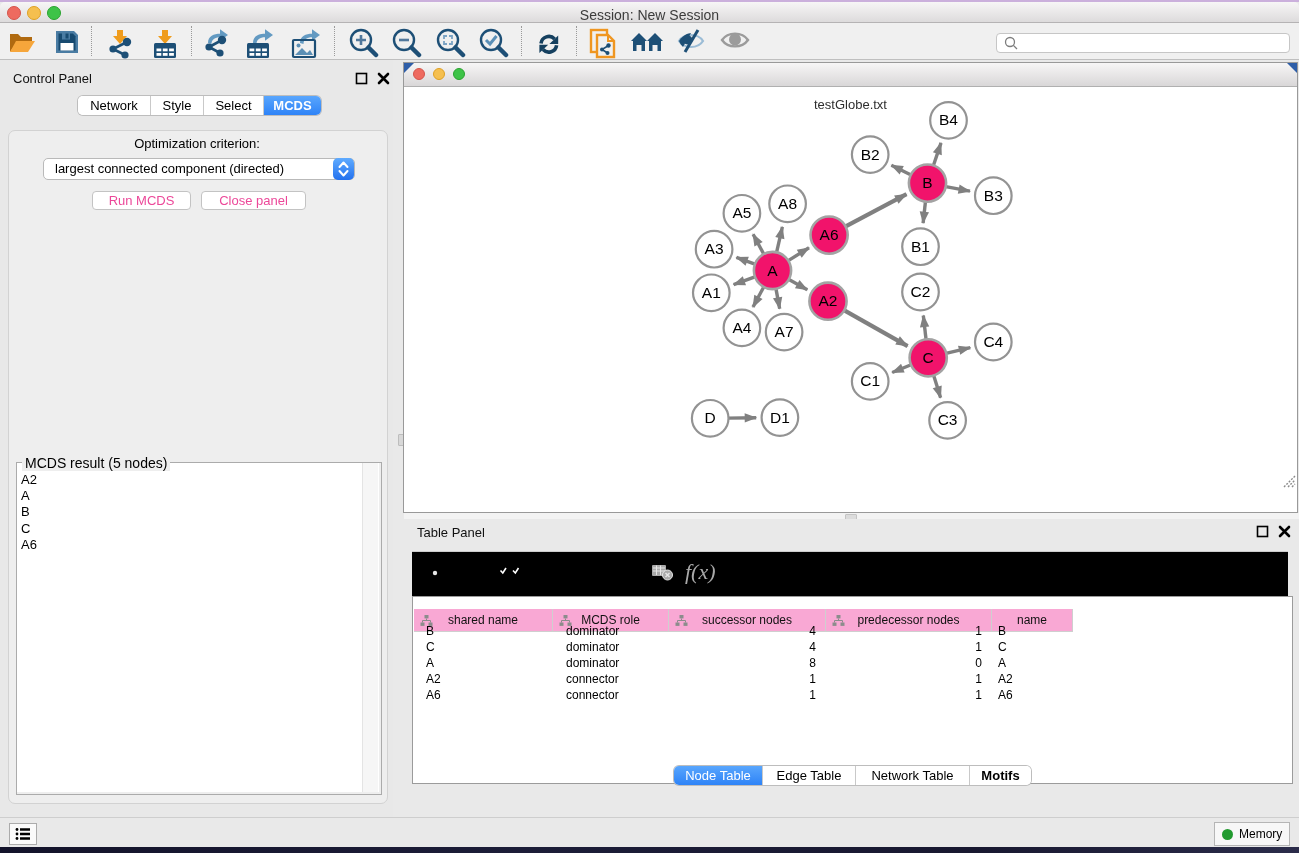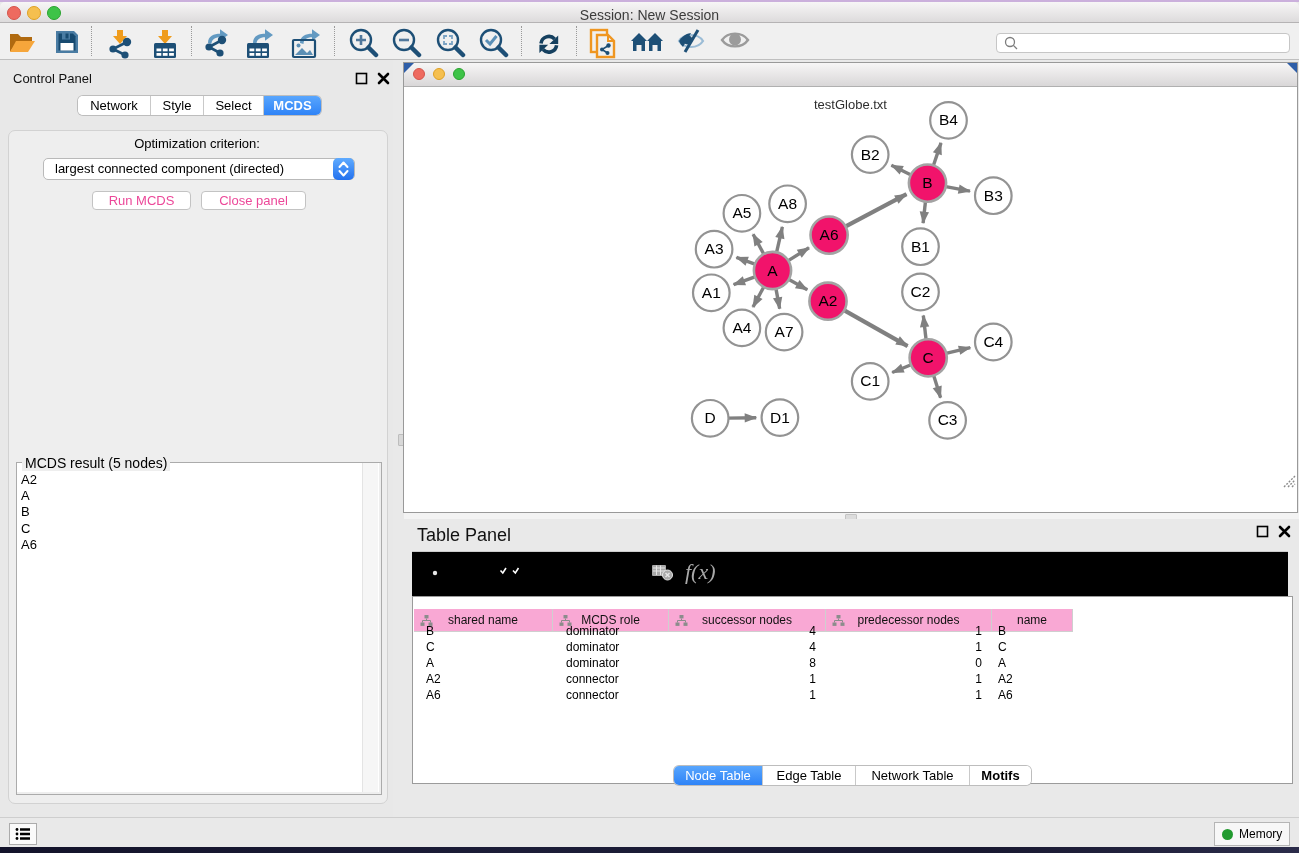--- a/index.html
+++ b/index.html
@@ -56,21 +56,21 @@
  background:linear-gradient(#f7f6f6,#d9d7d8);border-bottom:1px solid #b0b0b0;}
 .gl{width:10px;height:10px;border-radius:50%;top:5px;}
 #gl-r{left:9px;background:#ee6a5f;border:0.5px solid #d5544a;}
 #gl-y{left:29px;background:#f5bf4f;border:0.5px solid #dfa023;}
 #gl-g{left:49px;background:#3ec348;border:0.5px solid #2aa32f;}
 #gtitle-text{left:0;top:4px;width:893px;text-align:center;font-size:13px;color:#2e2e2e;margin-top:30px;}
 #hdiv{left:404px;top:513px;width:895px;height:6px;background:#f3f3f3;}
 #hhandle{left:845px;top:514px;width:10px;height:5px;background:#dcdcdc;border:1px solid #c4c4c4;border-radius:1px;}
 
 #tpanel{left:404px;top:519px;width:895px;height:298px;background:#e9e9e9;}
-#tp-title{left:417px;top:525px;font-size:18px;color:#111;}
+#tp-title{left:417px;top:525px;font-size:13px;color:#111;}
 #tp-toolbar{left:412px;top:551px;width:876px;height:44px;background:#000000;
  border-top:1px solid #cccccc;}
 #ttable{left:412px;top:596px;width:879px;height:186px;background:#fff;border:1px solid #9b9b9b;}
 .th{position:absolute;top:12px;height:23px;background:#f9a8d4;border-right:1px solid #cfcfcf;
  box-sizing:border-box;border-bottom:1px solid #cfcfcf;}
 .th span{position:absolute;top:4px;width:100%;text-align:center;font-size:12px;color:#111;}
 .td{position:absolute;font-size:12px;color:#000;}
 #btabs{left:674px;top:766px;}
 #statusbar{left:0;top:817px;width:1299px;height:30px;background:#e9e9e9;border-top:1px solid #cecece;}
 #listbtn{left:9px;top:823px;width:26px;height:20px;background:#fafafa;border:1px solid #ababab;}

